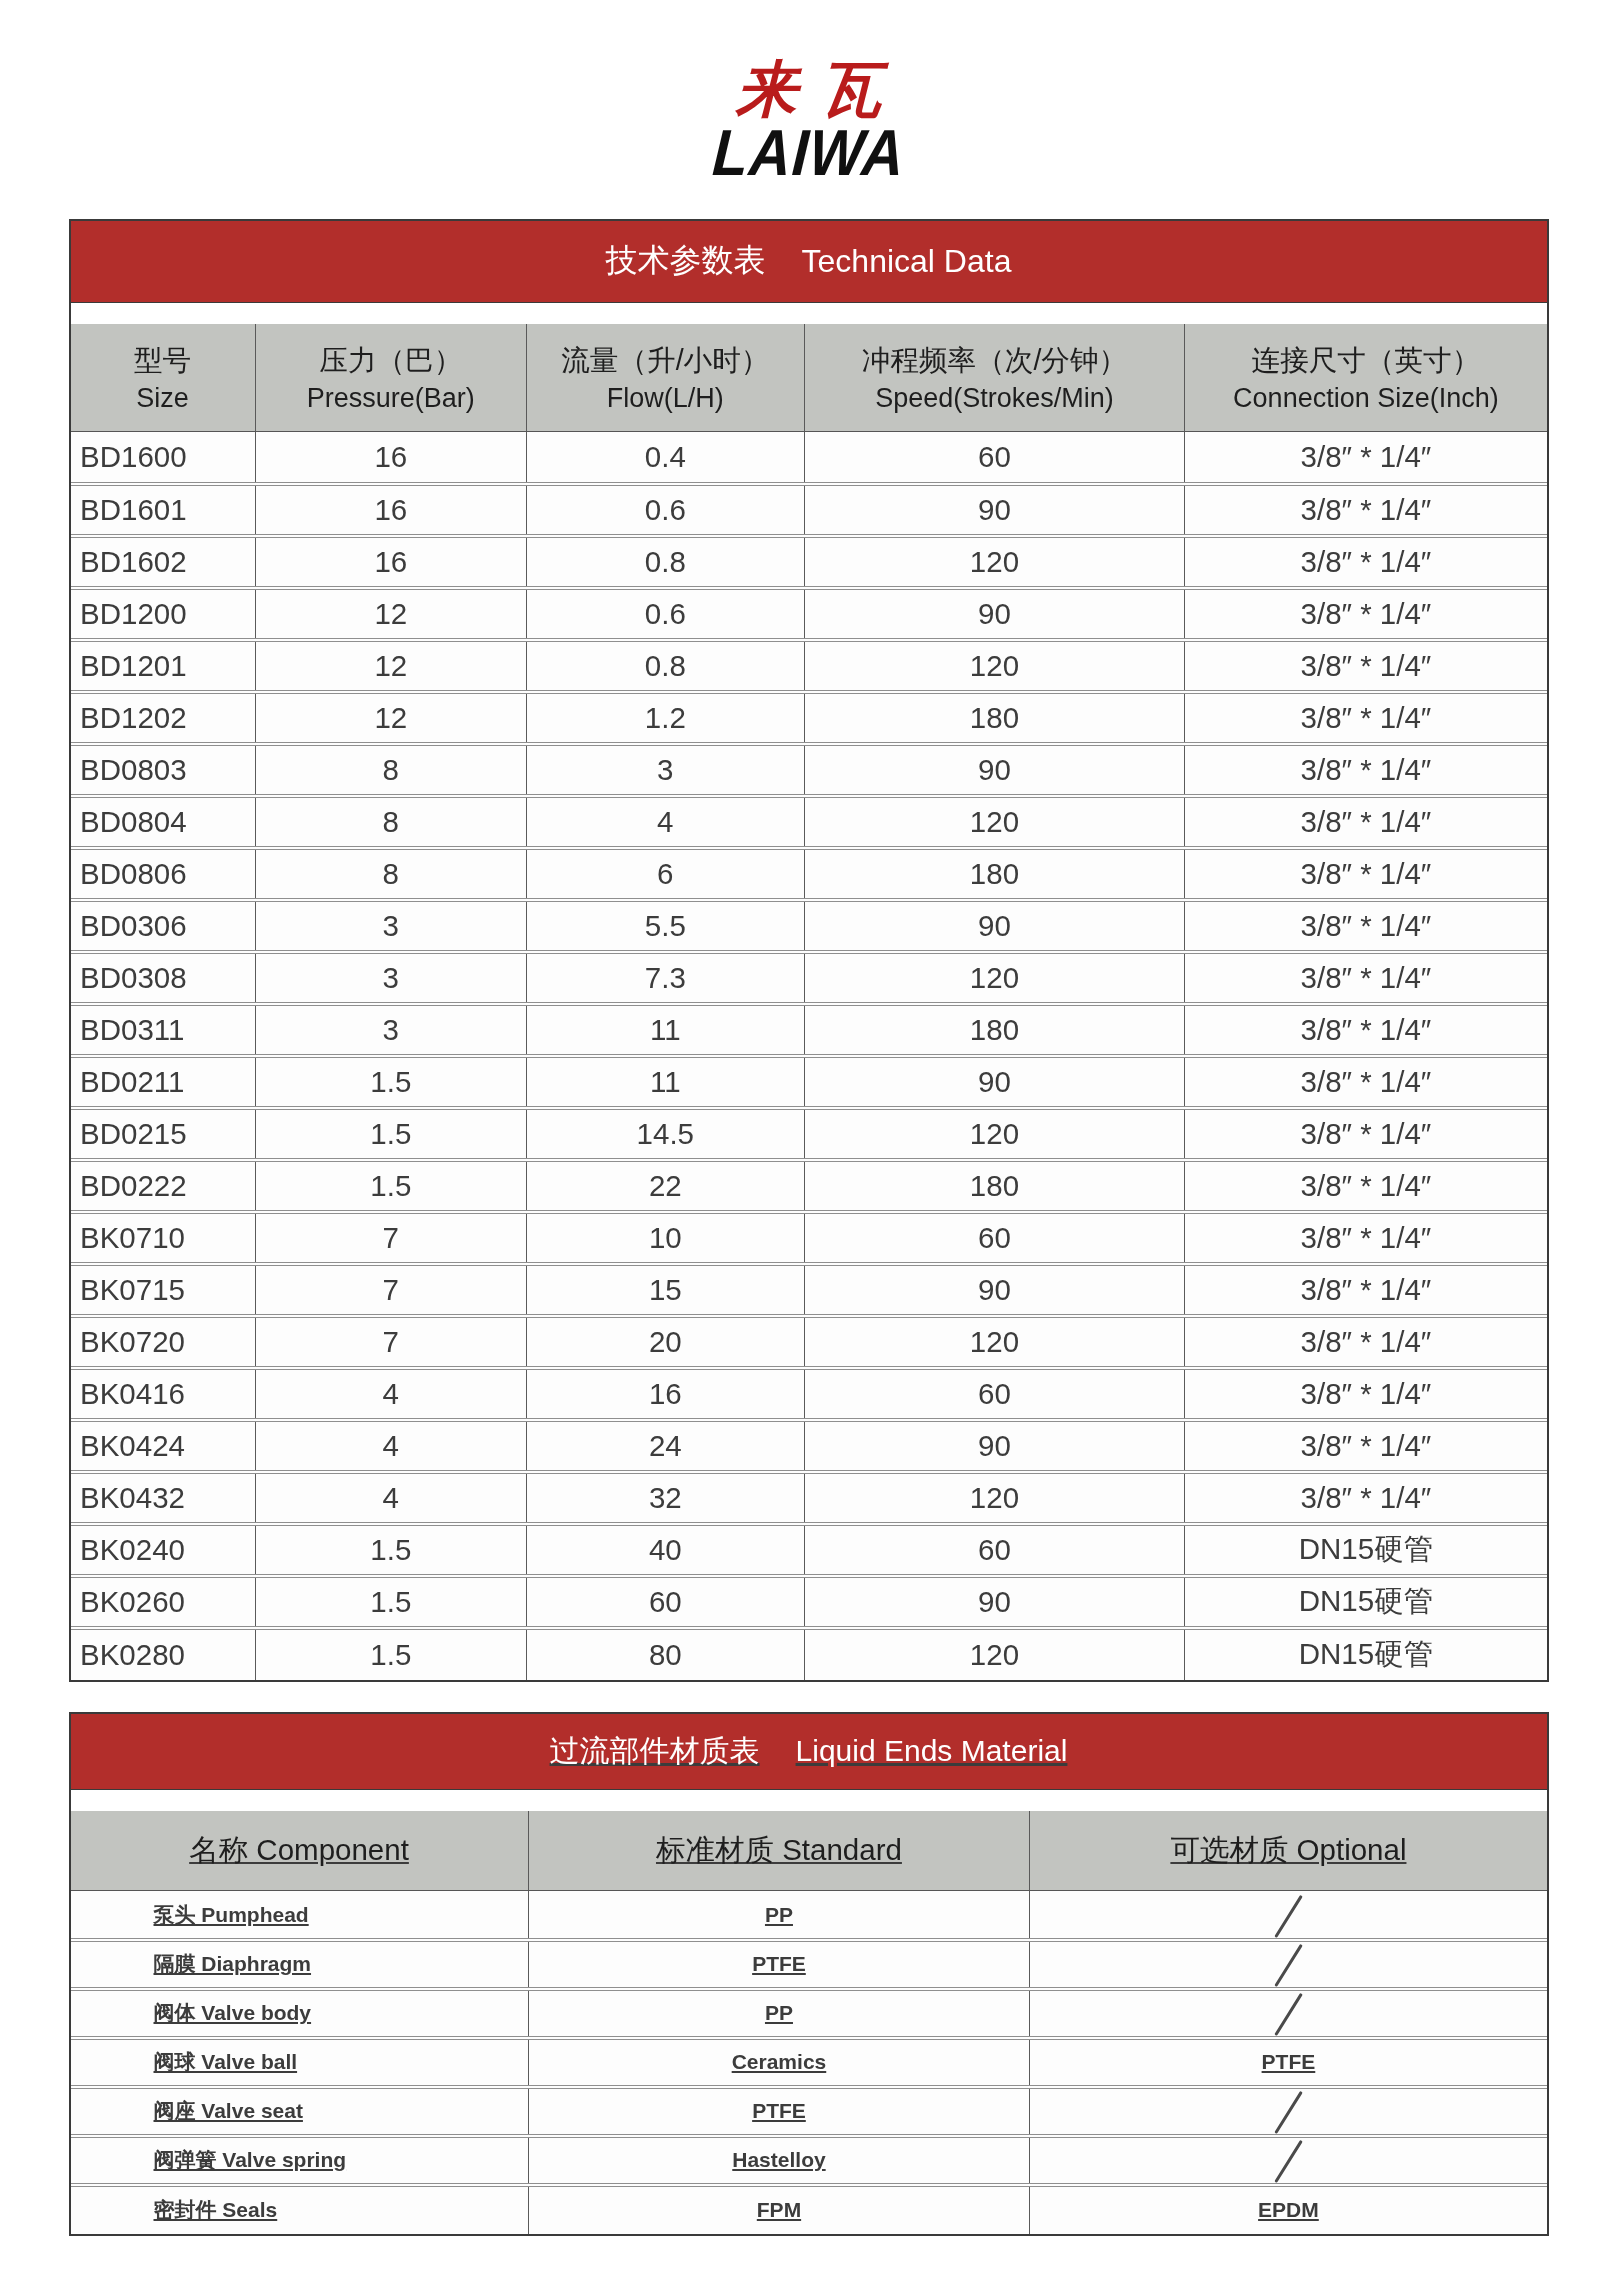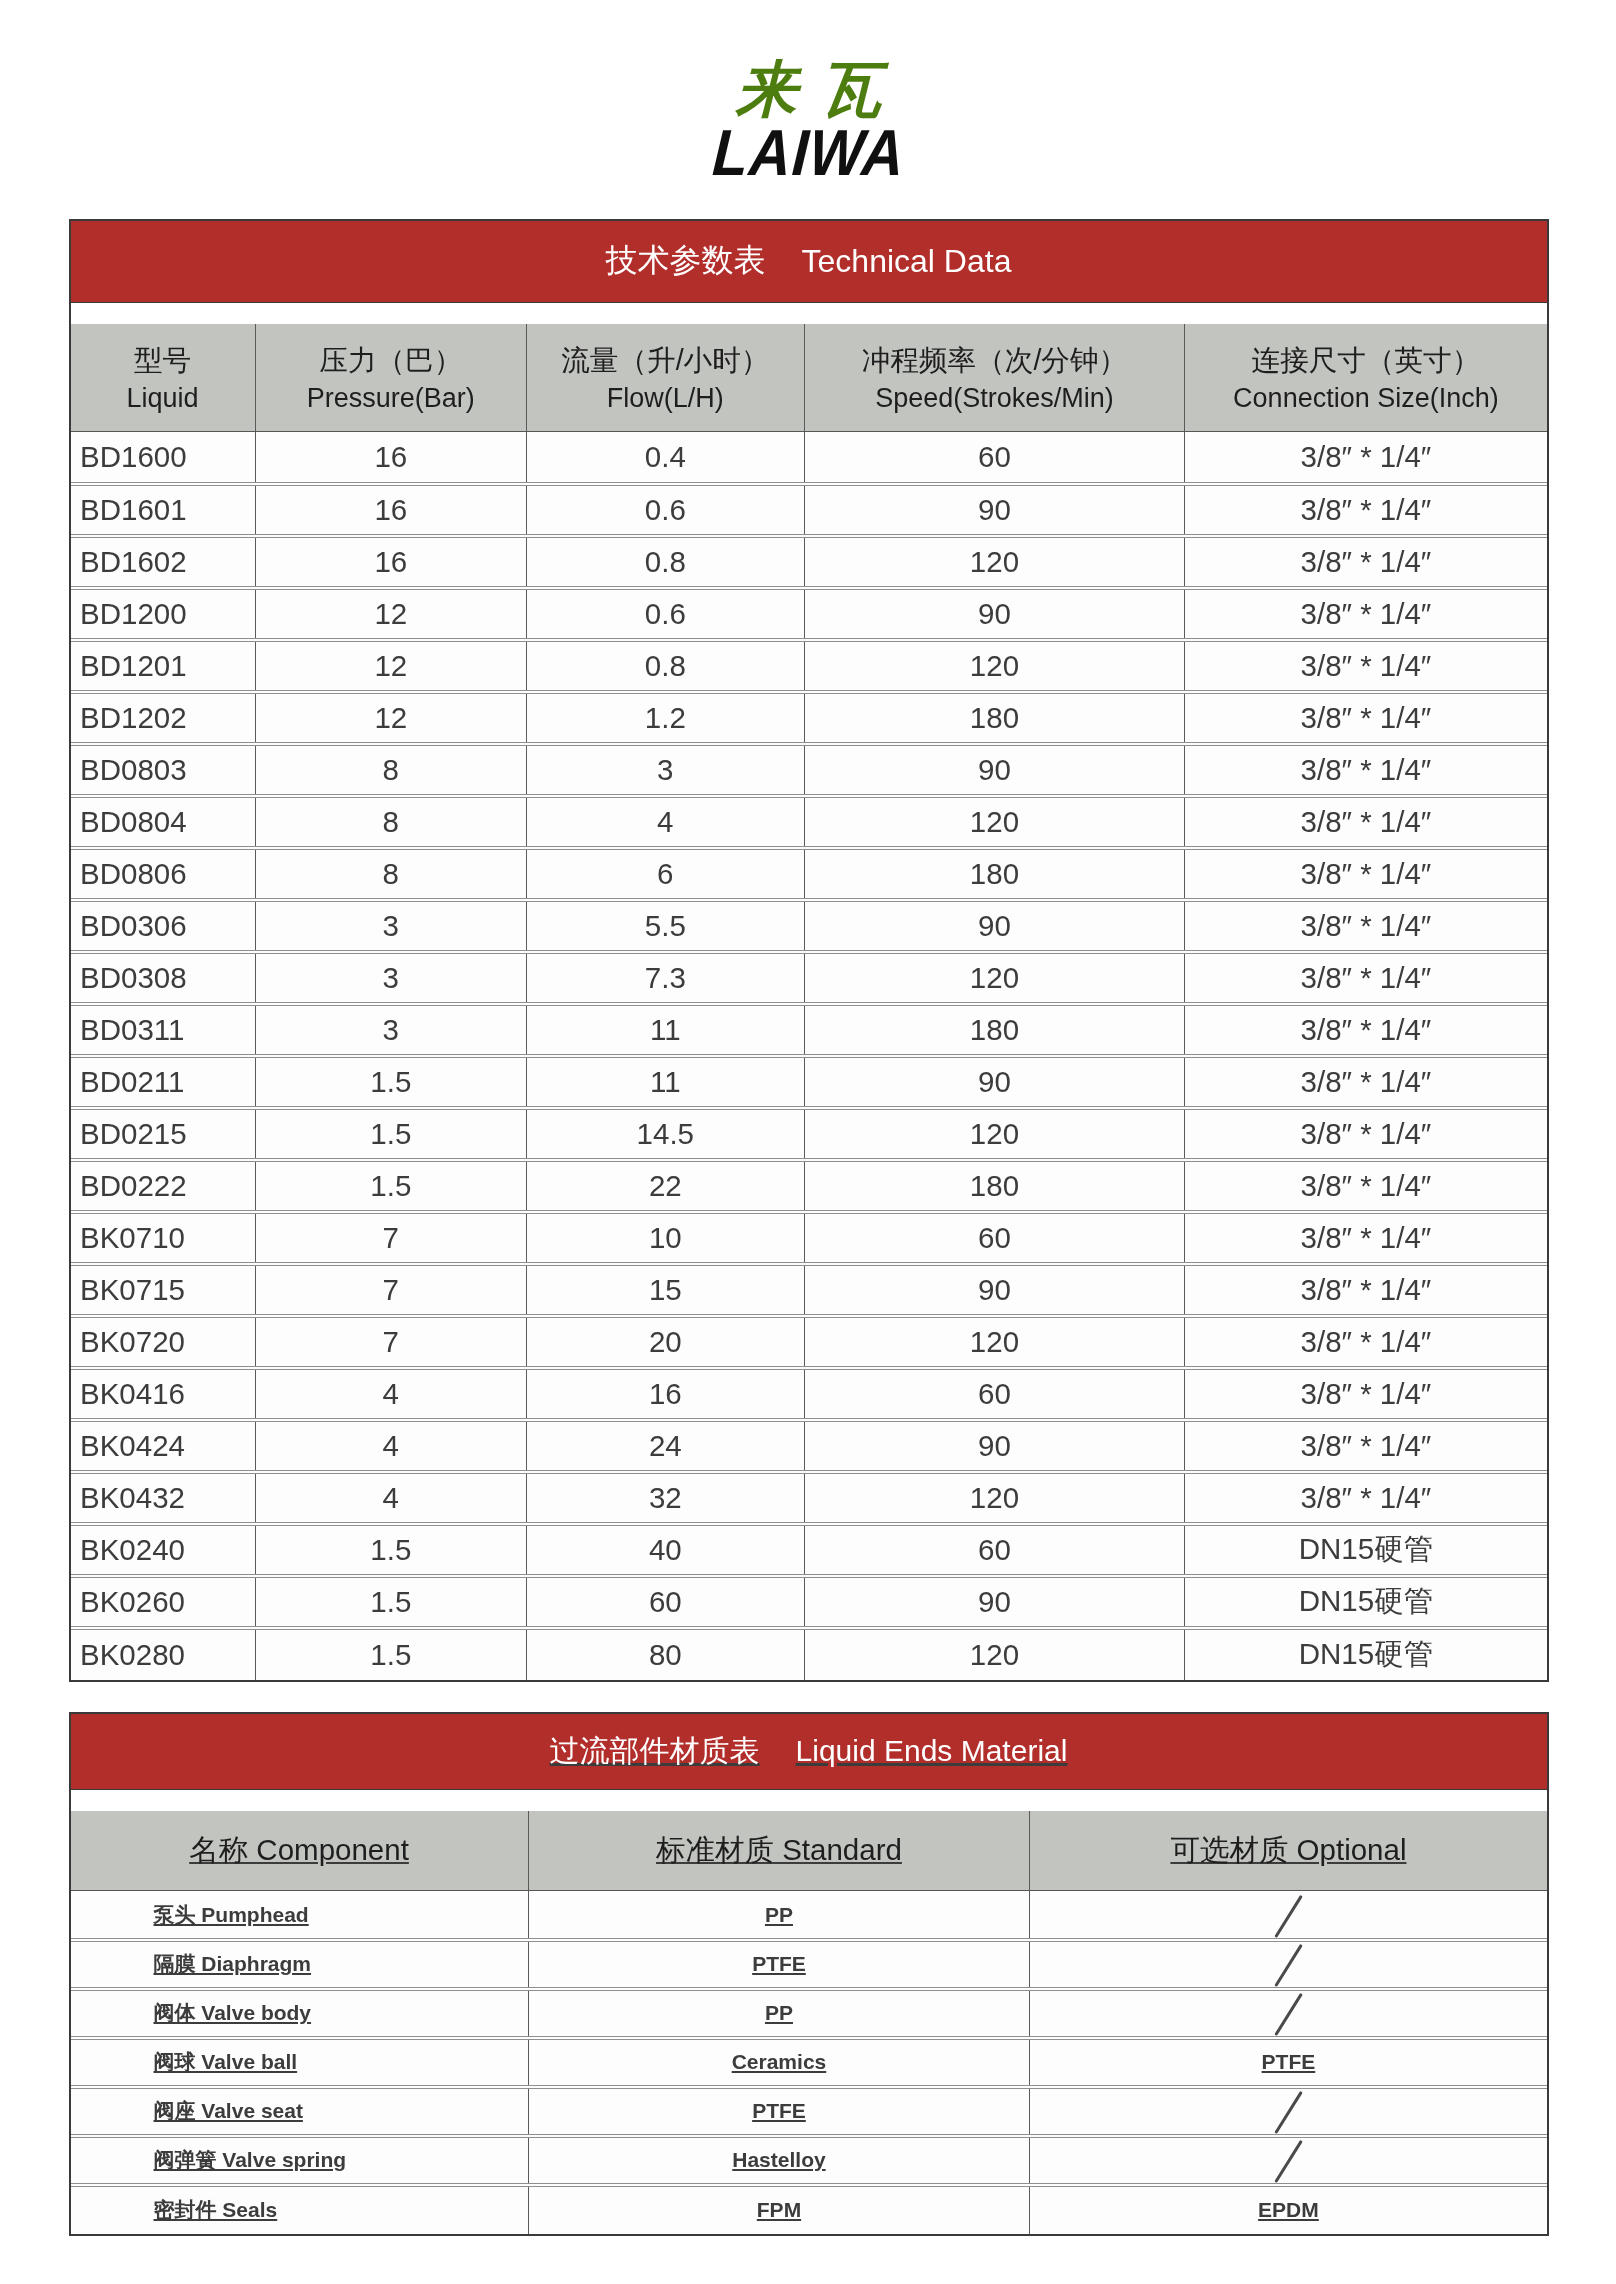--- a/index.html
+++ b/index.html
@@ -22,21 +22,21 @@
     display:flex;
     flex-direction:column;
     align-items:center;
     user-select:none;
   }
   .logo-cn{
     font-size:61px;
     font-weight:bold;
     letter-spacing:23px;
     text-indent:23px;
-    color:#4d7c0f;
+    color:#b91c1c;
     line-height:1.05;
     font-style:italic;
   }
   .logo-brand{
     font-size:58px;
     font-weight:800;
     font-style:italic;
     color:#101010;
     letter-spacing:1px;
     transform:scaleY(1.12) skewX(-4deg);
@@ -132,21 +132,21 @@
       <col style="width:12.5%">
       <col style="width:18.4%">
       <col style="width:18.8%">
       <col style="width:25.8%">
       <col style="width:24.5%">
     </colgroup>
     <thead>
       <tr>
         <th>
           <span class="th-cn">型号</span>
-          <span class="th-en">Liquid</span>
+          <span class="th-en">Size</span>
         </th>
         <th>
           <span class="th-cn">压力（巴）</span>
           <span class="th-en">Pressure(Bar)</span>
         </th>
         <th>
           <span class="th-cn">流量（升/小时）</span>
           <span class="th-en">Flow(L/H)</span>
         </th>
         <th>

